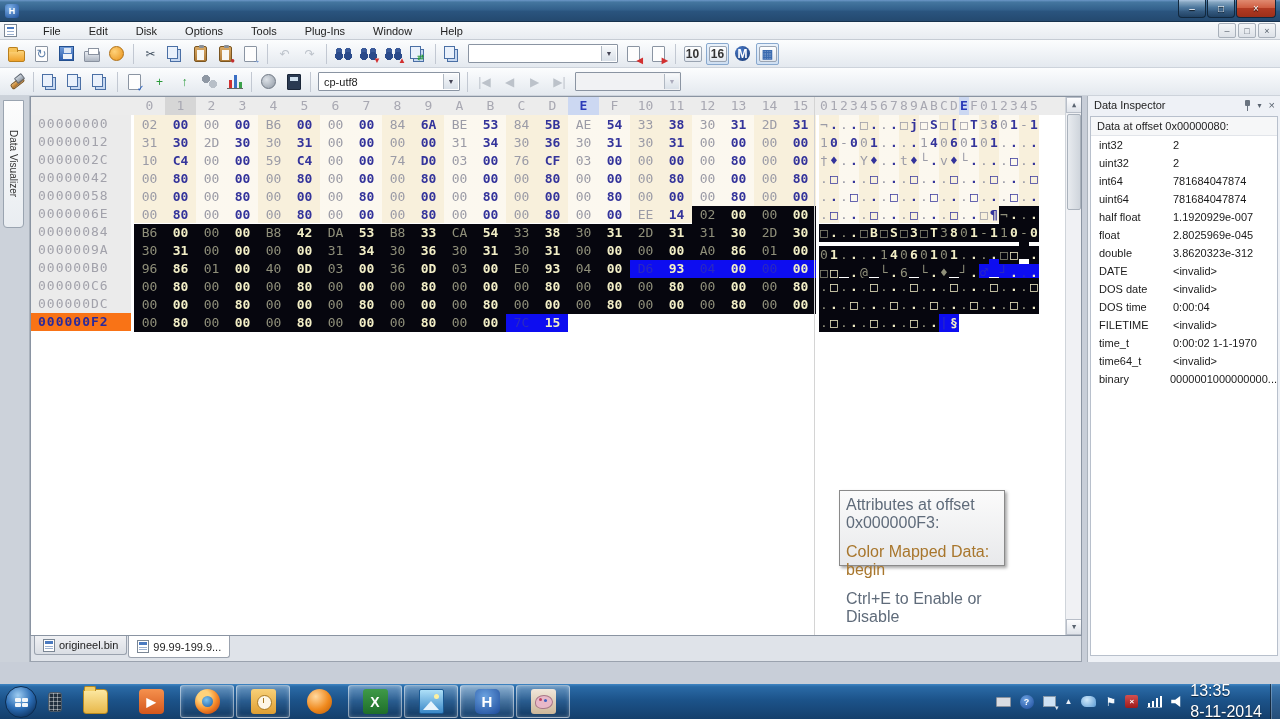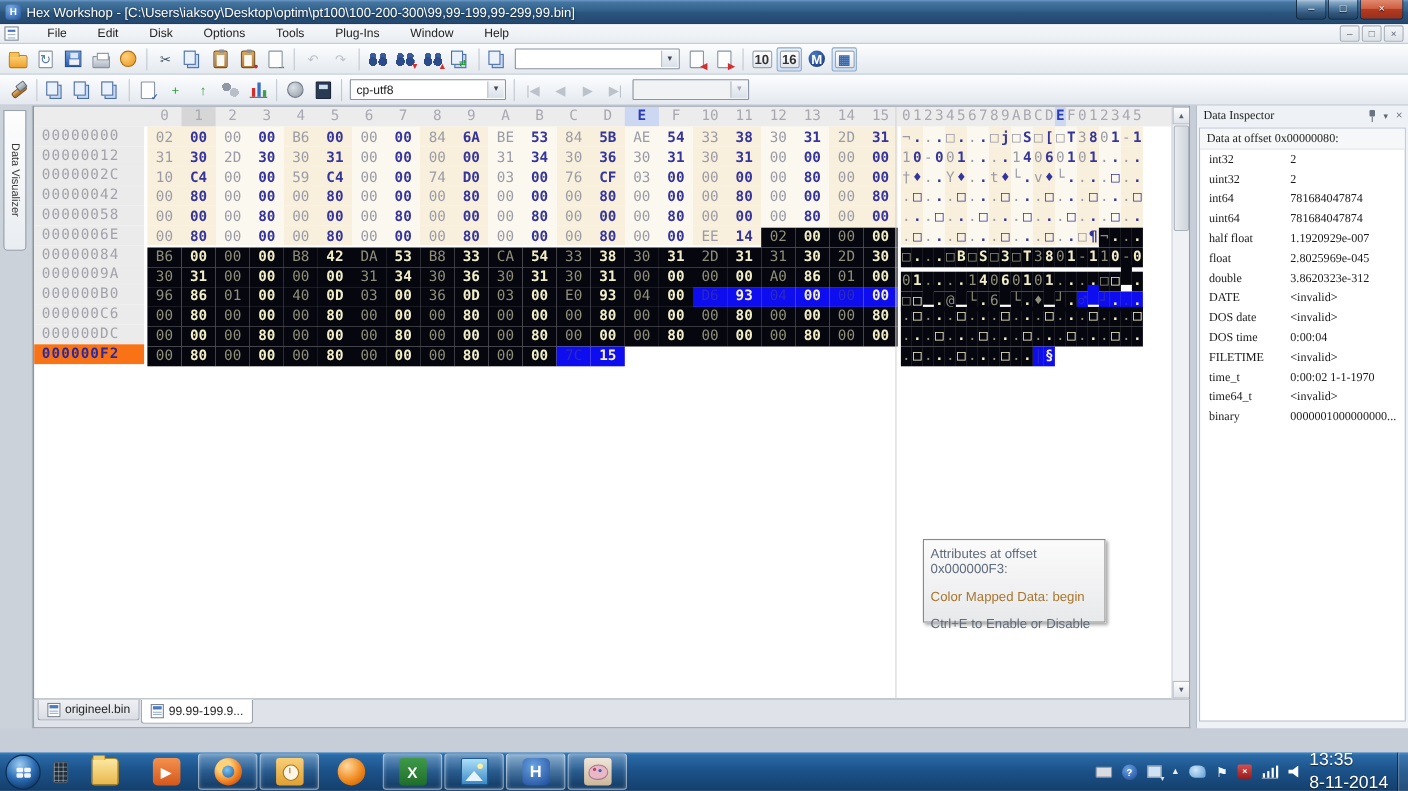--- a/index.html
+++ b/index.html
@@ -101,28 +101,28 @@
   .hx0 { color:#9b9ba6; } .hx1 { color:#34349b; font-weight:bold; }
   .sel { background:#06060e; } .sel.hx0 { color:#8f8f7a; } .sel.hx1 { color:#f2eec6; }
   .blu { background:#0d0df0; } .blu.hx0 { color:#2a2ac0; } .blu.hx1 { color:#f2eec6; }
   .hd-cursor { background:#d6d6d6; }
   .hd-caret { background:#ccd8f2; color:#2a3ab8; font-weight:bold; }
   .vdivider { position:absolute; left:783px; top:0; width:1px; height:540px; background:#d4d4d4; }
   .vscroll { position:absolute; right:0; top:0; width:16px; height:538px; background:#f0f1f4; border-left:1px solid #cfd4da; }
   .sarr { position:absolute; left:0; width:16px; height:16px; background:linear-gradient(#fdfdfe,#dfe3e9); border:1px solid #b8bec8; color:#5a6470; font-size:7px; display:flex; align-items:center; justify-content:center; }
   .sthumb { position:absolute; left:1px; top:17px; width:14px; height:96px; background:linear-gradient(90deg,#e8ebef,#cfd5dc); border:1px solid #aab2bc; border-radius:2px; }
 
-  .tooltip { position:absolute; left:808px; top:393px; width:166px; height:76px; background:linear-gradient(#fbfbfb,#e8e9eb); border:1px solid #8a8a8a; box-shadow:2px 2px 3px rgba(0,0,0,.35); font-family:"Liberation Sans",sans-serif; font-size:12px; padding:5px 6px; z-index:5; }
+  .tooltip { position:absolute; left:808px; top:393px; width:166px; height:76px; background:linear-gradient(#fbfbfb,#e8e9eb); border:1px solid #8a8a8a; box-shadow:2px 2px 3px rgba(0,0,0,.35); font-family:"Liberation Sans",sans-serif; font-size:16px; padding:5px 6px; z-index:5; }
   .tooltip div { margin-bottom:11px; color:#5f6b7a; }
   .tooltip .l2 { color:#a8762c; }
 
   .splitter { position:absolute; left:1082px; top:0; width:5px; height:566px; background:#c8ced8; }
 
   
-  .inspector { position:absolute; left:1087px; top:0; width:193px; height:566px; background:#eef1f6; border-left:1px solid #aab2bc; font-size:11px;font-family:Liberation Serif, serif; }
+  .inspector { position:absolute; left:1087px; top:0; width:193px; height:566px; background:#eef1f6; border-left:1px solid #aab2bc; font-size:11px; }
   .ins-head { height:18px; display:flex; align-items:center; padding-left:6px; color:#222; }
   .ins-icons { position:absolute; right:5px; top:3px; display:flex; gap:7px; align-items:center; color:#5a6470; }
   .pin { width:7px; height:11px; position:relative; }
   .pin::before { content:""; position:absolute; top:0; left:1px; width:5px; height:6px; background:#6a7480; border-radius:1px; }
   .pin::after { content:""; position:absolute; top:6px; left:3px; width:1px; height:5px; background:#6a7480; }
   .ins-box { position:absolute; left:2px; top:20px; width:188px; height:540px; background:#fff; border:1px solid #b8c0cc; }
   .ins-offset { height:19px; line-height:19px; padding-left:6px; background:#f6f7f8; border-bottom:1px solid #e2e5ea; color:#222; }
   .irow { height:18px; line-height:18px; display:flex; }
   .ilab { width:82px; padding-left:8px; color:#1a1a1a; }
   .ival { color:#1a1a1a; white-space:nowrap; }
@@ -191,21 +191,20 @@
   .clock { font-size:16px; color:#fff; line-height:1.3; margin:0 8px 0 6px; text-shadow:0 1px 1px rgba(0,0,0,.6); }
   .showdesk { width:10px; height:35px; border-left:1px solid rgba(0,0,0,.55); box-shadow:inset 1px 0 0 rgba(255,255,255,.25); background:rgba(255,255,255,.08); }
 </style>
 </head>
 <body>
 
 <div id="app">
 
   <div class="titlebar">
     <div class="app-icon">H</div>
-    <div class="tb-title">Hex Workshop - [C:\Users\iaksoy\Desktop\optim\pt100\100-200-300\99,99-199,99-299,99.bin]</div>
     <div class="winbtns">
       <div class="wbtn">–</div>
       <div class="wbtn">□</div>
       <div class="wbtn close">×</div>
     </div>
   </div>
 
   <div class="menubar">
     <div class="mdoc"></div>
     <div id="menu-items" style="display:flex">

